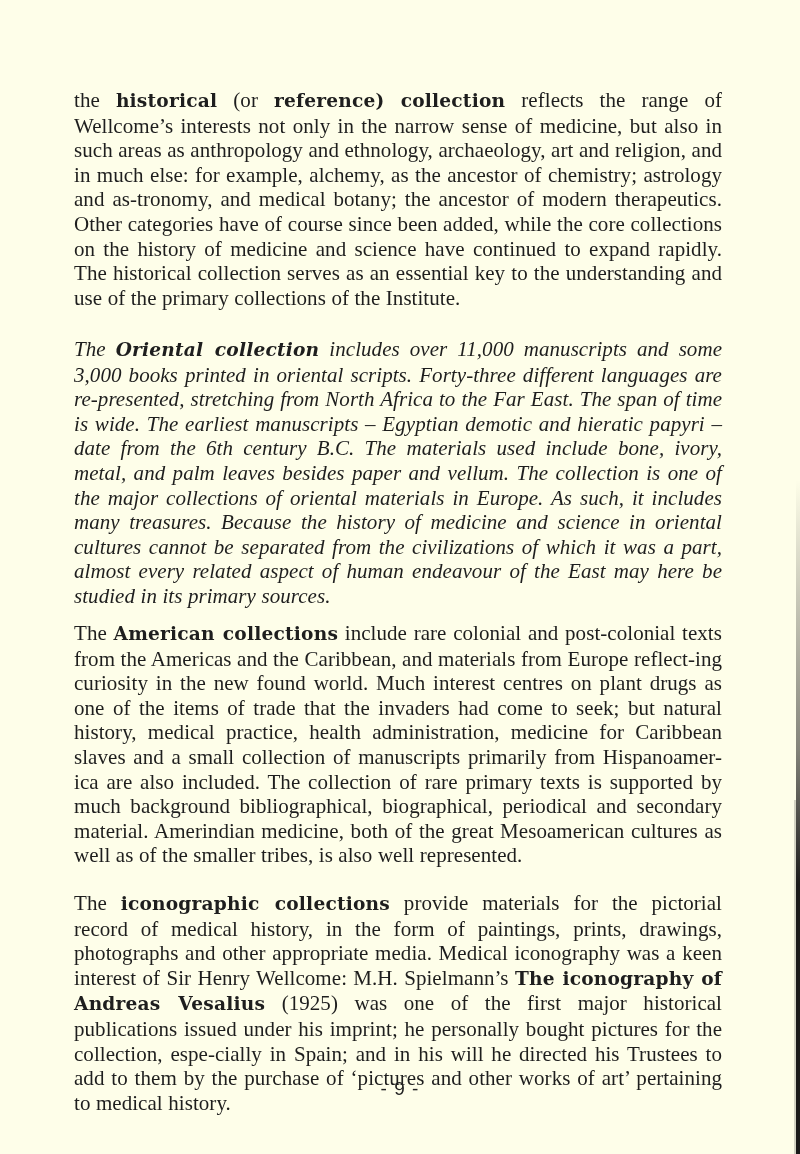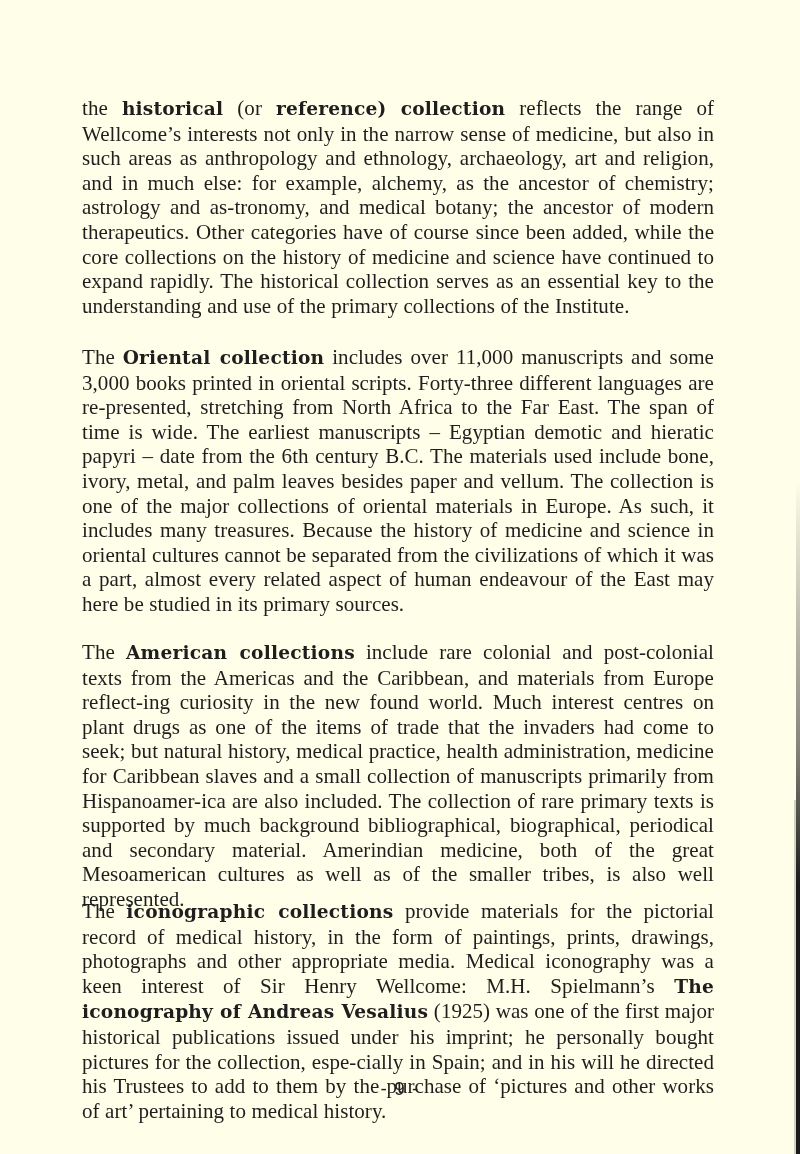--- a/index.html
+++ b/index.html
@@ -15,38 +15,38 @@
       font-family: "DejaVu Serif", "Liberation Serif", serif;
       color: #1e1e1e;
     }
     .page {
       position: absolute;
       left: 66px;
       top: 80px;
       width: 664px;
     }
     .para {
-      margin: 16px;
+      margin: 8px;
       font-family: "Liberation Serif", "DejaVu Serif", serif;
       font-size: 21px;
       line-height: 24.6px;
       text-align: justify;
       text-align-last: left;
       letter-spacing: 0.05px;
       word-spacing: 0.2px;
     }
     .para b {
       font-family: "DejaVu Serif", serif;
       font-weight: bold;
       font-size: 18.6px;
       letter-spacing: 0.2px;
     }
     .p1 { position: absolute; top: 0; }
-    .p2 { position: absolute; top: 249px; }
-    .p3 { position: absolute; top: 544px; }
+    .p2 { position: absolute; top: 249px; font-style: italic; }
+    .p3 { position: absolute; top: 533px; }
     .p4 { position: absolute; top: 803px; }
     .page-number {
       position: absolute;
       left: 0;
       width: 800px;
       top: 1078px;
       text-align: center;
       font-family: "Liberation Sans", "DejaVu Sans", sans-serif;
       font-size: 19px;
       color: #222;

